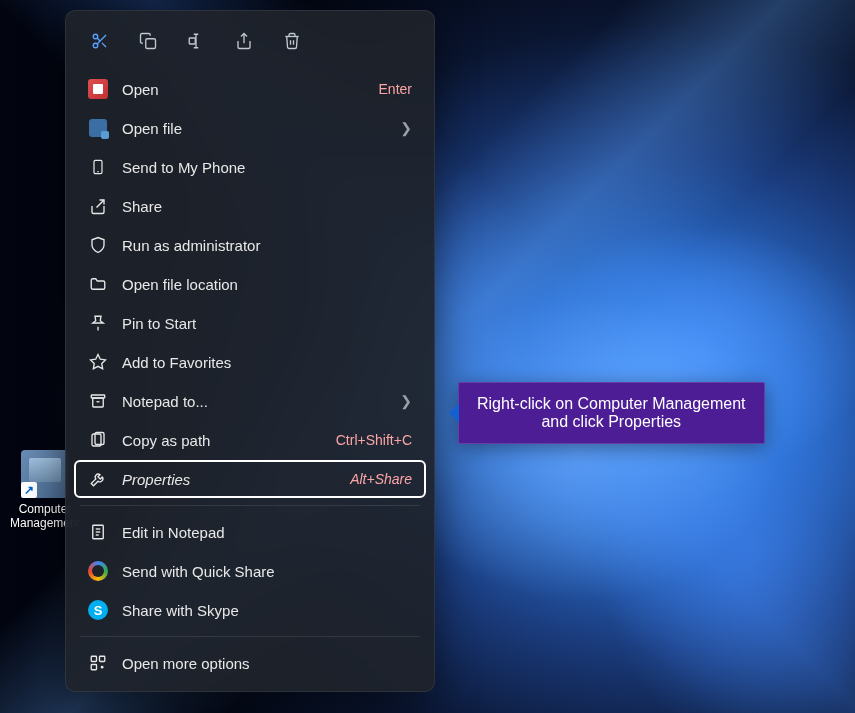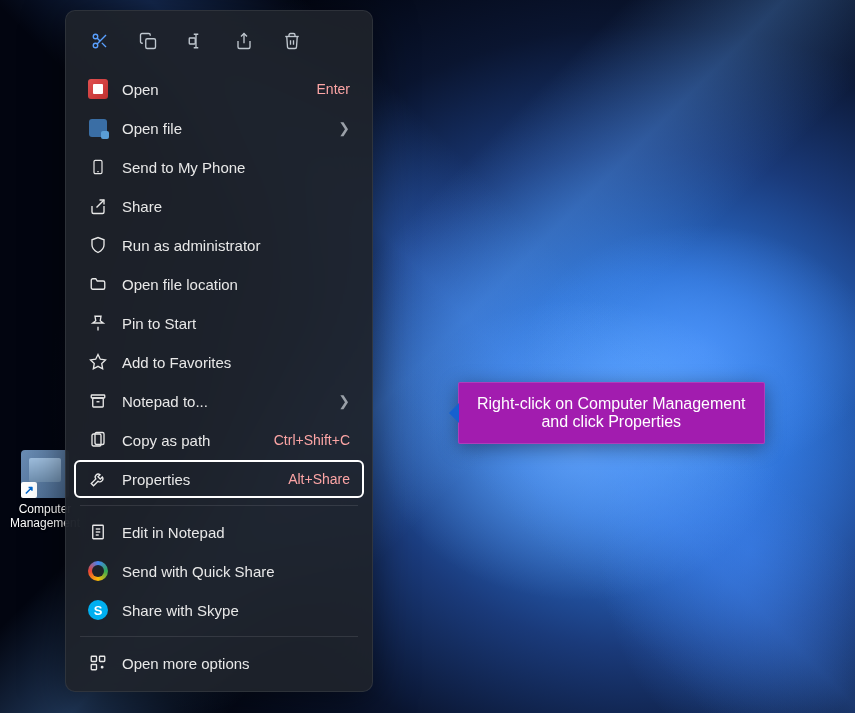--- a/index.html
+++ b/index.html
@@ -71,21 +71,21 @@
       color: #0066cc;
       font-size: 12px;
       font-weight: bold;
     }
     .desktop-icon .label { text-shadow: 0 1px 2px rgba(0,0,0,0.8); line-height: 1.2; display: block; }
 
     .context-menu {
       position: absolute;
       left: 65px;
       top: 10px;
-      width: 308px;
+      width: 370px;
       background: rgba(30,35,42,0.92);
       backdrop-filter: blur(20px);
       border-radius: 10px;
       border: 1px solid rgba(255,255,255,0.08);
       box-shadow: 0 10px 40px rgba(0,0,0,0.5);
       padding: 6px;
       color: #e8e8e8;
     }
     .toolbar {
       display: flex;
@@ -107,37 +107,38 @@
       padding: 9px 14px;
       border-radius: 6px;
       font-size: 15px;
       position: relative;
       margin: 1px 2px;
     }
     .menu-item.highlighted {
       border: 2px solid #fff;
       border-radius: 6px;
       padding: 7px 12px;
+      font-style: italic;
     }
     .menu-icon {
       width: 20px; height: 20px;
       margin-right: 14px;
       display: flex; align-items: center; justify-content: center;
       flex-shrink: 0;
     }
     .menu-label { flex: 1; }
     .menu-shortcut { color: #fca5a5; font-size: 14px; }
     .menu-chevron { color: #9aa0a8; font-size: 14px; margin-left: 8px; }
     .divider { height: 1px; background: rgba(255,255,255,0.1); margin: 4px 8px; }
 
     .tooltip {
       position: absolute;
       left: 458px;
       top: 382px;
-      background: #a21caf;
+      background: #4c1d95;
       color: #fff;
       padding: 12px 18px;
       border-radius: 2px;
       font-size: 16px;
       text-align: center;
       box-shadow: 0 4px 20px rgba(0,0,0,0.4);
       border: 1px solid rgba(255,255,255,0.15);
     }
     .tooltip::before {
       content: "";

